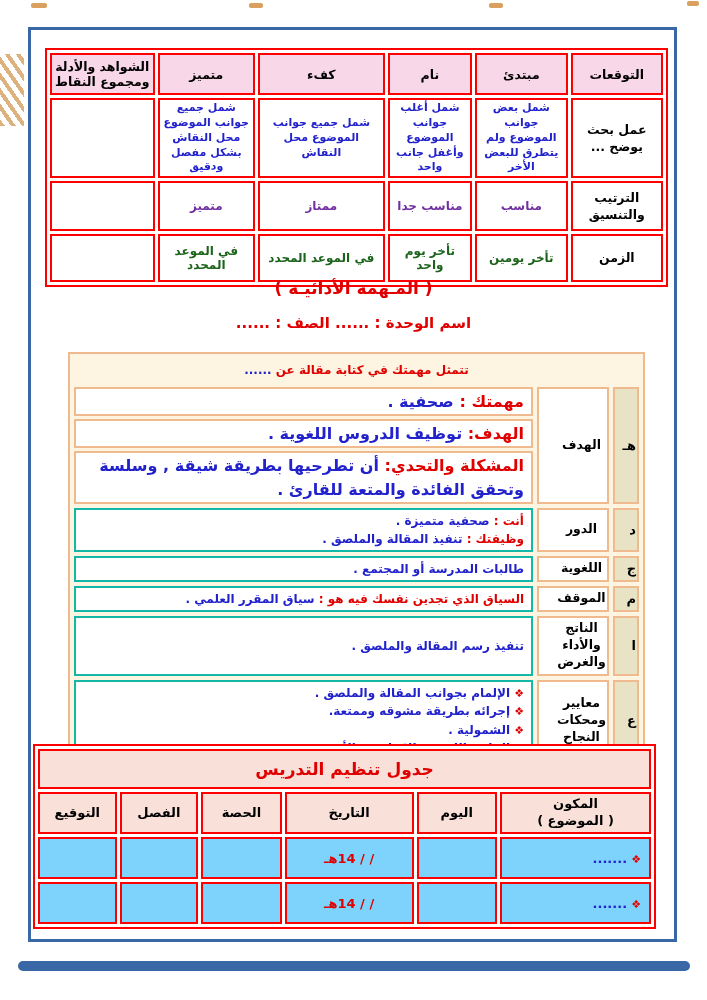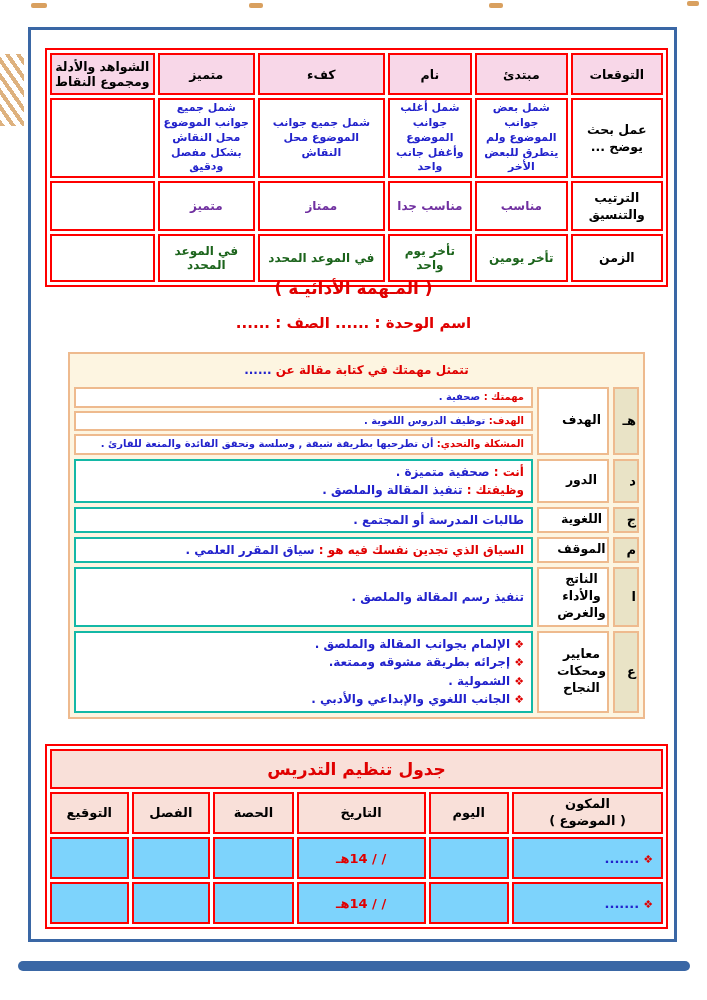--- a/index.html
+++ b/index.html
@@ -39,26 +39,26 @@
   .grasp .title{font-size:12px;font-weight:bold;color:#e00000;text-align:center;
          padding:5px 0 6px 0;}
   .grasp td.letter{background:#e9e3c6;border:2px solid #eeba8e;font-weight:bold;
          text-align:center;font-size:13px;color:#000;}
   .grasp td.lbl{background:#fff;border:2px solid #eeba8e;font-weight:bold;
          text-align:center;font-size:12.5px;color:#000;line-height:1.35;}
   .grasp td.cell{background:#fff;border:2px solid #14b8a6;text-align:right;
          font-size:12px;font-weight:bold;padding:2px 7px;line-height:1.5;}
   .grasp td.stack{padding:0;border:none;background:transparent;}
   .subcell{background:#fff;border:2px solid #eeba8e;margin-bottom:3px;padding:1px 7px;
-         text-align:right;font-size:10px;font-weight:bold;line-height:1.45;}
+         text-align:right;font-size:16px;font-weight:bold;line-height:1.45;}
   .subcell:last-child{margin-bottom:0;}
   .red-t{color:#e00000;} .blue-t{color:#2222cc;}
   .bullet{color:#e00000;margin-left:4px;font-size:11px;}
   
-  .sched{position:absolute;right:39px;top:744px;width:623px;border-spacing:3px;
+  .sched{position:absolute;right:51px;top:744px;width:623px;border-spacing:3px;
          border:2px solid #f00;background:#fff;table-layout:fixed;}
   .sched td{border:2px solid #f00;text-align:center;vertical-align:middle;}
   .sched .s-title{background:#f9e0d9;color:#e00000;font-weight:bold;font-size:17px;height:34px;}
   .sched .s-hdr{background:#f9e0d9;color:#000;font-weight:bold;font-size:13px;height:36px;line-height:1.3;}
   .sched .s-row td{height:36px;background:#7dd3fc;}
   .s-date{color:#e00000;font-weight:bold;font-size:13px;}
   .s-comp{text-align:right !important;padding-right:8px;font-weight:bold;font-size:13px;}
 </style>
 </head>
 <body>

